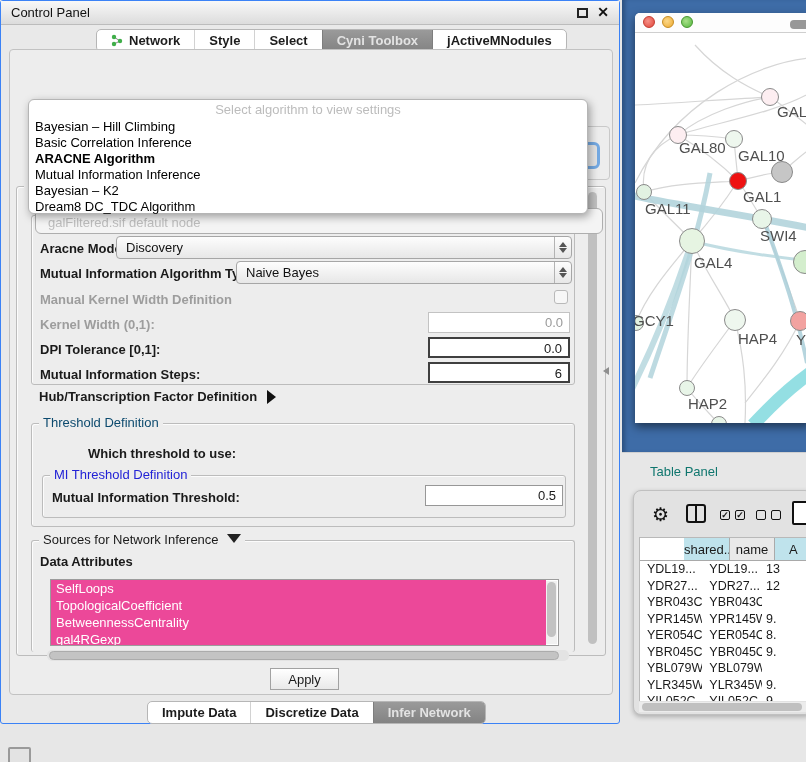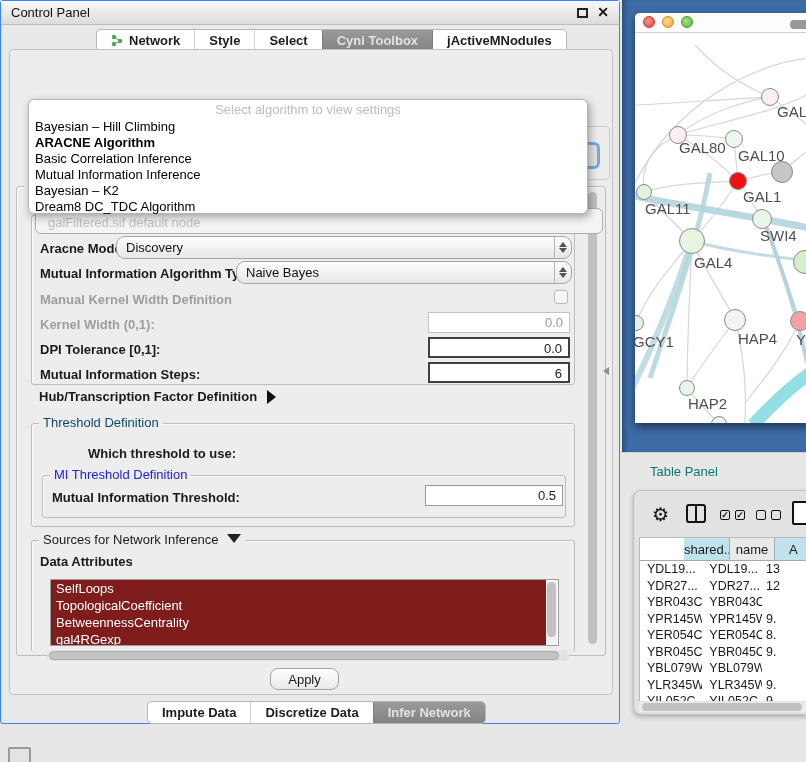--- a/index.html
+++ b/index.html
@@ -37,21 +37,21 @@
         box-shadow: inset 1px 1px 0 rgba(255,255,255,.8); }
   .grp-title { position:absolute; top:-9px; left:7px; background:#ededed; padding:0 4px;
         font-size:13px; white-space:nowrap; }
   .t-blue { color:#2222d6; }
   .t-green { color:#0c4a6e; }
 
   .lbl { position:absolute; font-weight:bold; font-size:13px; white-space:nowrap; }
   .lbl.dis { color:#9d9d9d; }
 
   .combo { position:absolute; height:23px; background:linear-gradient(#fdfdfd,#e7e7e7);
-        border:1px solid #a6a6a6; border-radius:9px; }
+        border:1px solid #a6a6a6; border-radius:4px; }
   .combo-text { position:absolute; left:9px; top:3px; font-size:13px; color:#111; }
   .stepper { position:absolute; right:0; top:0; bottom:0; width:17px; border-left:1px solid #b3b3b3; }
   .tri-up { position:absolute; left:4px; top:5px; width:0; height:0;
         border-left:4px solid transparent; border-right:4px solid transparent; border-bottom:5px solid #555; }
   .tri-dn { position:absolute; left:4px; bottom:5px; width:0; height:0;
         border-left:4px solid transparent; border-right:4px solid transparent; border-top:5px solid #555; }
 
   .fld { position:absolute; height:21px; background:#fff; text-align:right;
         padding:2px 6px 0 0; font-size:13px; }
   .fld.strong { border:2px solid #3f3f3f; }
@@ -63,35 +63,35 @@
 
   .arrow-right { display:inline-block; width:0; height:0; border-top:7px solid transparent;
         border-bottom:7px solid transparent; border-left:9px solid #111; vertical-align:-3px; }
   .arrow-down { display:inline-block; width:0; height:0; border-left:7px solid transparent;
         border-right:7px solid transparent; border-top:9px solid #222; vertical-align:1px; }
 
   
   .attr-list { position:absolute; left:33px; top:392px; width:509px; height:67px;
         background:#fff; border:1px solid #9c9c9c; overflow:hidden; }
   .attr-item { height:17px; line-height:17px; padding-left:5px; font-size:13px;
-        background:#7f1d1d; color:#fff; width:calc(100% - 12px); }
+        background:#ec4899; color:#fff; width:calc(100% - 12px); }
   .attr-vscroll { position:absolute; right:1px; top:1px; width:11px; bottom:1px; background:#f1f1f1; }
   .attr-vthumb { position:absolute; left:1px; right:1px; top:1px; height:55px;
         background:#c2c2c2; border-radius:5px; }
 
   .hscroll { position:absolute; height:11px; background:#e3e3e3; border-radius:5px; }
   .hthumb { position:absolute; left:2px; top:1px; height:9px; background:#c3c3c3;
         border-radius:5px; border:1px solid #ababab; }
 
   .vscroll-panel { position:absolute; left:570px; top:3px; width:11px; height:458px; background:#ededed; }
   .vthumb-panel { position:absolute; left:1px; width:9px; top:2px; height:452px;
         background:#c0c0c0; border-radius:5px; }
 
   .btn { position:absolute; height:22px; background:linear-gradient(#ffffff,#e9e9e9);
-        border:1px solid #a2a2a2; border-radius:8px; font-size:13px; text-align:center;
+        border:1px solid #a2a2a2; border-radius:0; font-size:13px; text-align:center;
         padding-top:3px; }
 
   
   .popup { position:absolute; left:18px; top:49px; width:560px; height:115px; background:#fff;
         border:1px solid #b5b5b5; border-radius:6px; box-shadow:2px 3px 8px rgba(0,0,0,.35);
         z-index:50; padding-top:2px; }
   .dd-prompt { height:17px; text-align:center; color:#bcbcbc; font-size:13px; }
   .dd-item { height:16px; line-height:16px; padding-left:6px; font-size:13px; color:#000; white-space:nowrap; }
   .dd-item.bold { font-weight:bold; }
 
@@ -203,22 +203,22 @@
   <div class="cp-content">
 
     <div class="frag-grp"></div>
     <div class="frag-focus"></div>
     <div class="frag-combo">galFiltered.sif default node</div>
 
     <div class="popup">
       <div class="dd-prompt">Select algorithm to view settings</div>
       <div>
           <div class="dd-item">Bayesian – Hill Climbing</div>
+          <div class="dd-item">Basic Correlation Inference</div>
           <div class="dd-item bold">ARACNE Algorithm</div>
-          <div class="dd-item">Basic Correlation Inference</div>
           <div class="dd-item">Mutual Information Inference</div>
           <div class="dd-item">Bayesian – K2</div>
           <div class="dd-item">Dream8 DC_TDC Algorithm</div>
         </div>
     </div>
 
     <div class="grp" style="left:6px; top:136px; width:590px; height:470px;">
       <span class="grp-title">Cyni Algorithm Settings</span>
 
       <div class="grp" style="left:14px; top:28px; width:544px; height:170px;">
@@ -374,21 +374,21 @@
         <div class="net-node" style="left: 94px; top: 139px; height: 18px; width: 18px; background: rgb(238, 17, 17);"></div>
         <span class="net-label" style="left: 108px; top: 155px;">GAL1</span>
         <div class="net-node" style="left: 1px; top: 151px; height: 16px; width: 16px; background: rgb(226, 242, 226);"></div>
         <span class="net-label" style="left: 10px; top: 167px;">GAL11</span>
         <div class="net-node" style="left: 117px; top: 176px; height: 20px; width: 20px; background: rgb(232, 245, 232);"></div>
         <span class="net-label" style="left: 125px; top: 194px;">SWI4</span>
         <div class="net-node" style="left: 44px; top: 195px; height: 26px; width: 26px; background: rgb(230, 244, 226);"></div>
         <span class="net-label" style="left: 59px; top: 221px;">GAL4</span>
         <div class="net-node" style="left: 158px; top: 217px; height: 24px; width: 24px; background: rgb(212, 238, 205);"></div>
         <div class="net-node" style="left: -7px; top: 282px; height: 16px; width: 16px; background: rgb(226, 242, 226);"></div>
-        <span class="net-label" style="left: -2px; top: 300px;">GCY1</span>
+        <span class="net-label" style="left: -2px; top: 279px;">GCY1</span>
         <div class="net-node" style="left: 89px; top: 276px; height: 22px; width: 22px; background: rgb(238, 247, 238);"></div>
         <span class="net-label" style="left: 103px; top: 297px;">HAP4</span>
         <div class="net-node" style="left: 155px; top: 278px; height: 20px; width: 20px; background: rgb(242, 162, 160);"></div>
         <span class="net-label" style="left: 161px; top: 298px;">Y</span>
         <div class="net-node" style="left: 44px; top: 347px; height: 16px; width: 16px; background: rgb(232, 245, 232);"></div>
         <span class="net-label" style="left: 53px; top: 362px;">HAP2</span>
         <div class="net-node" style="left: 76px; top: 383px; height: 16px; width: 16px; background: rgb(232, 245, 232);"></div>
       </div>
   </div>
 </div>

